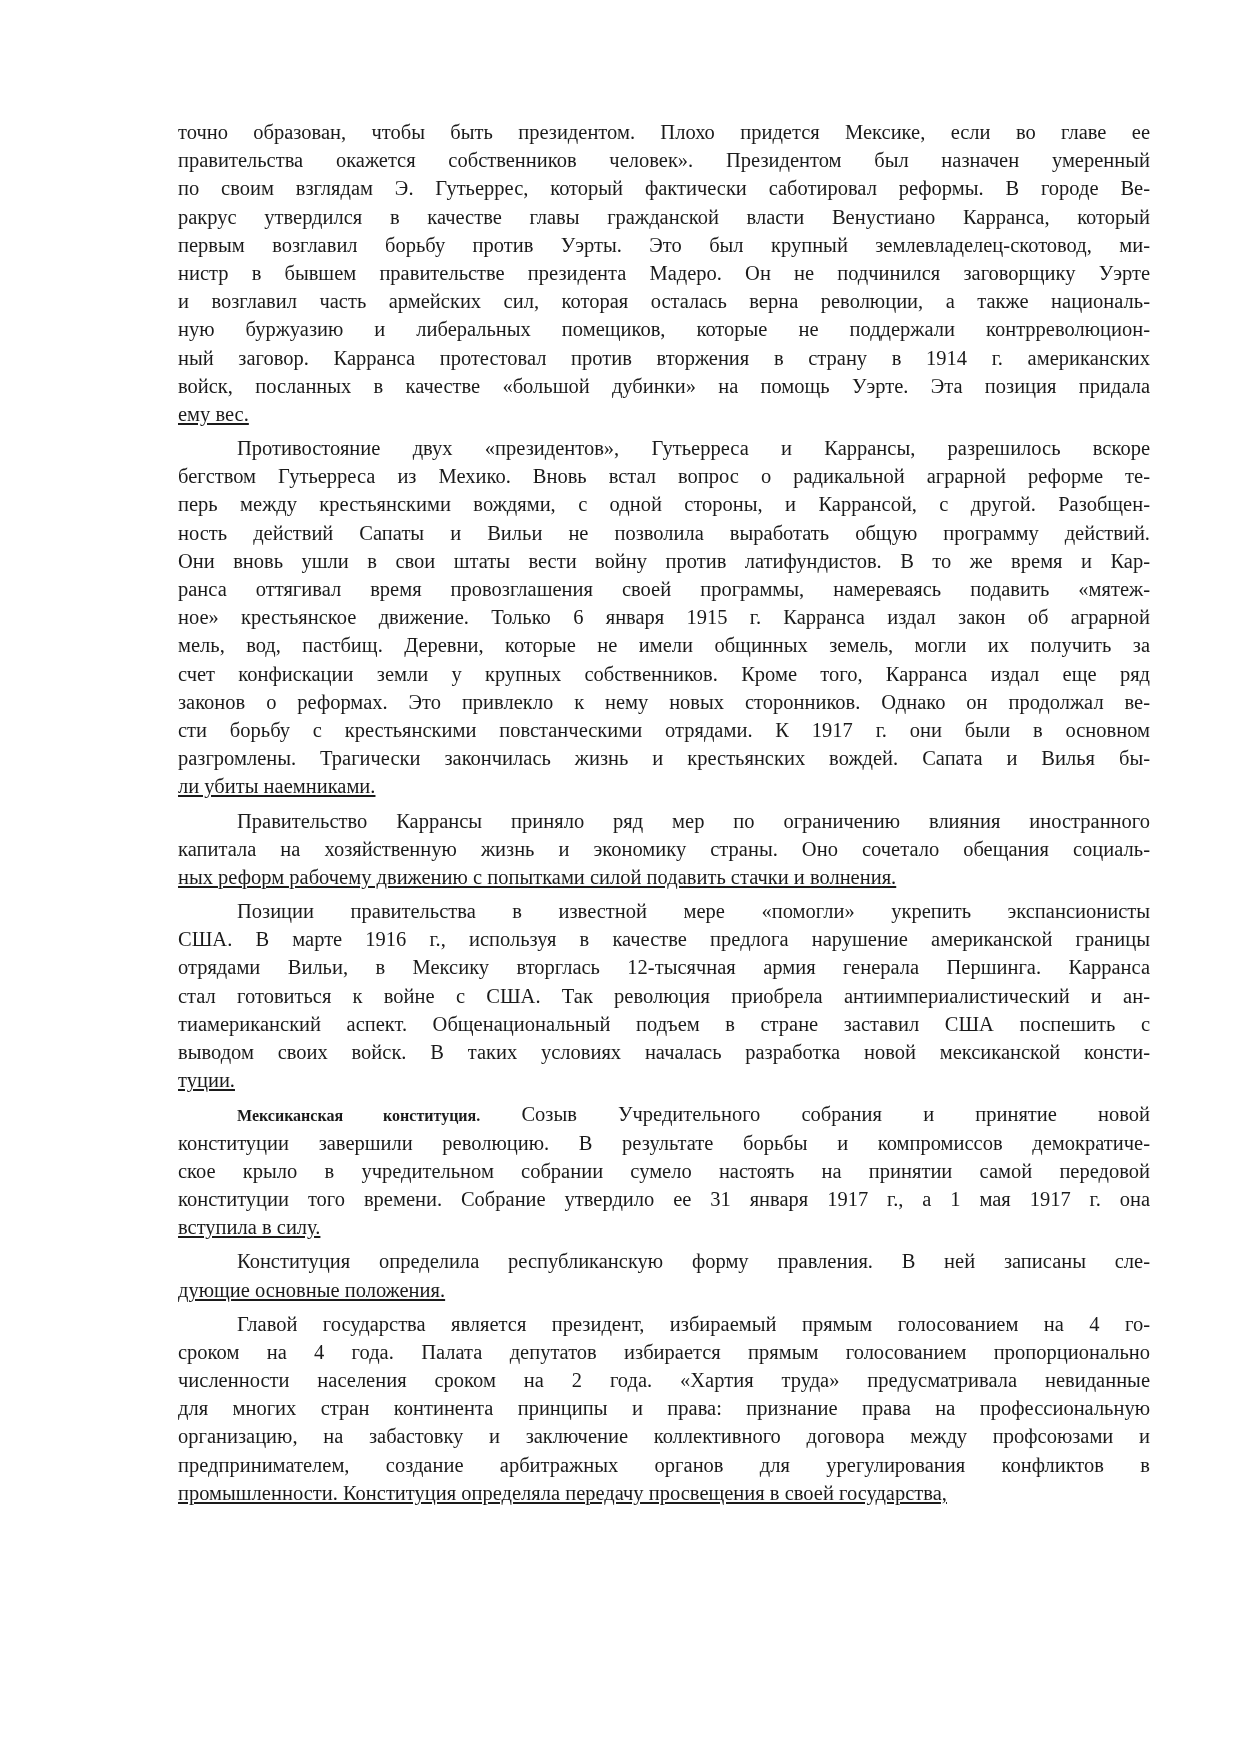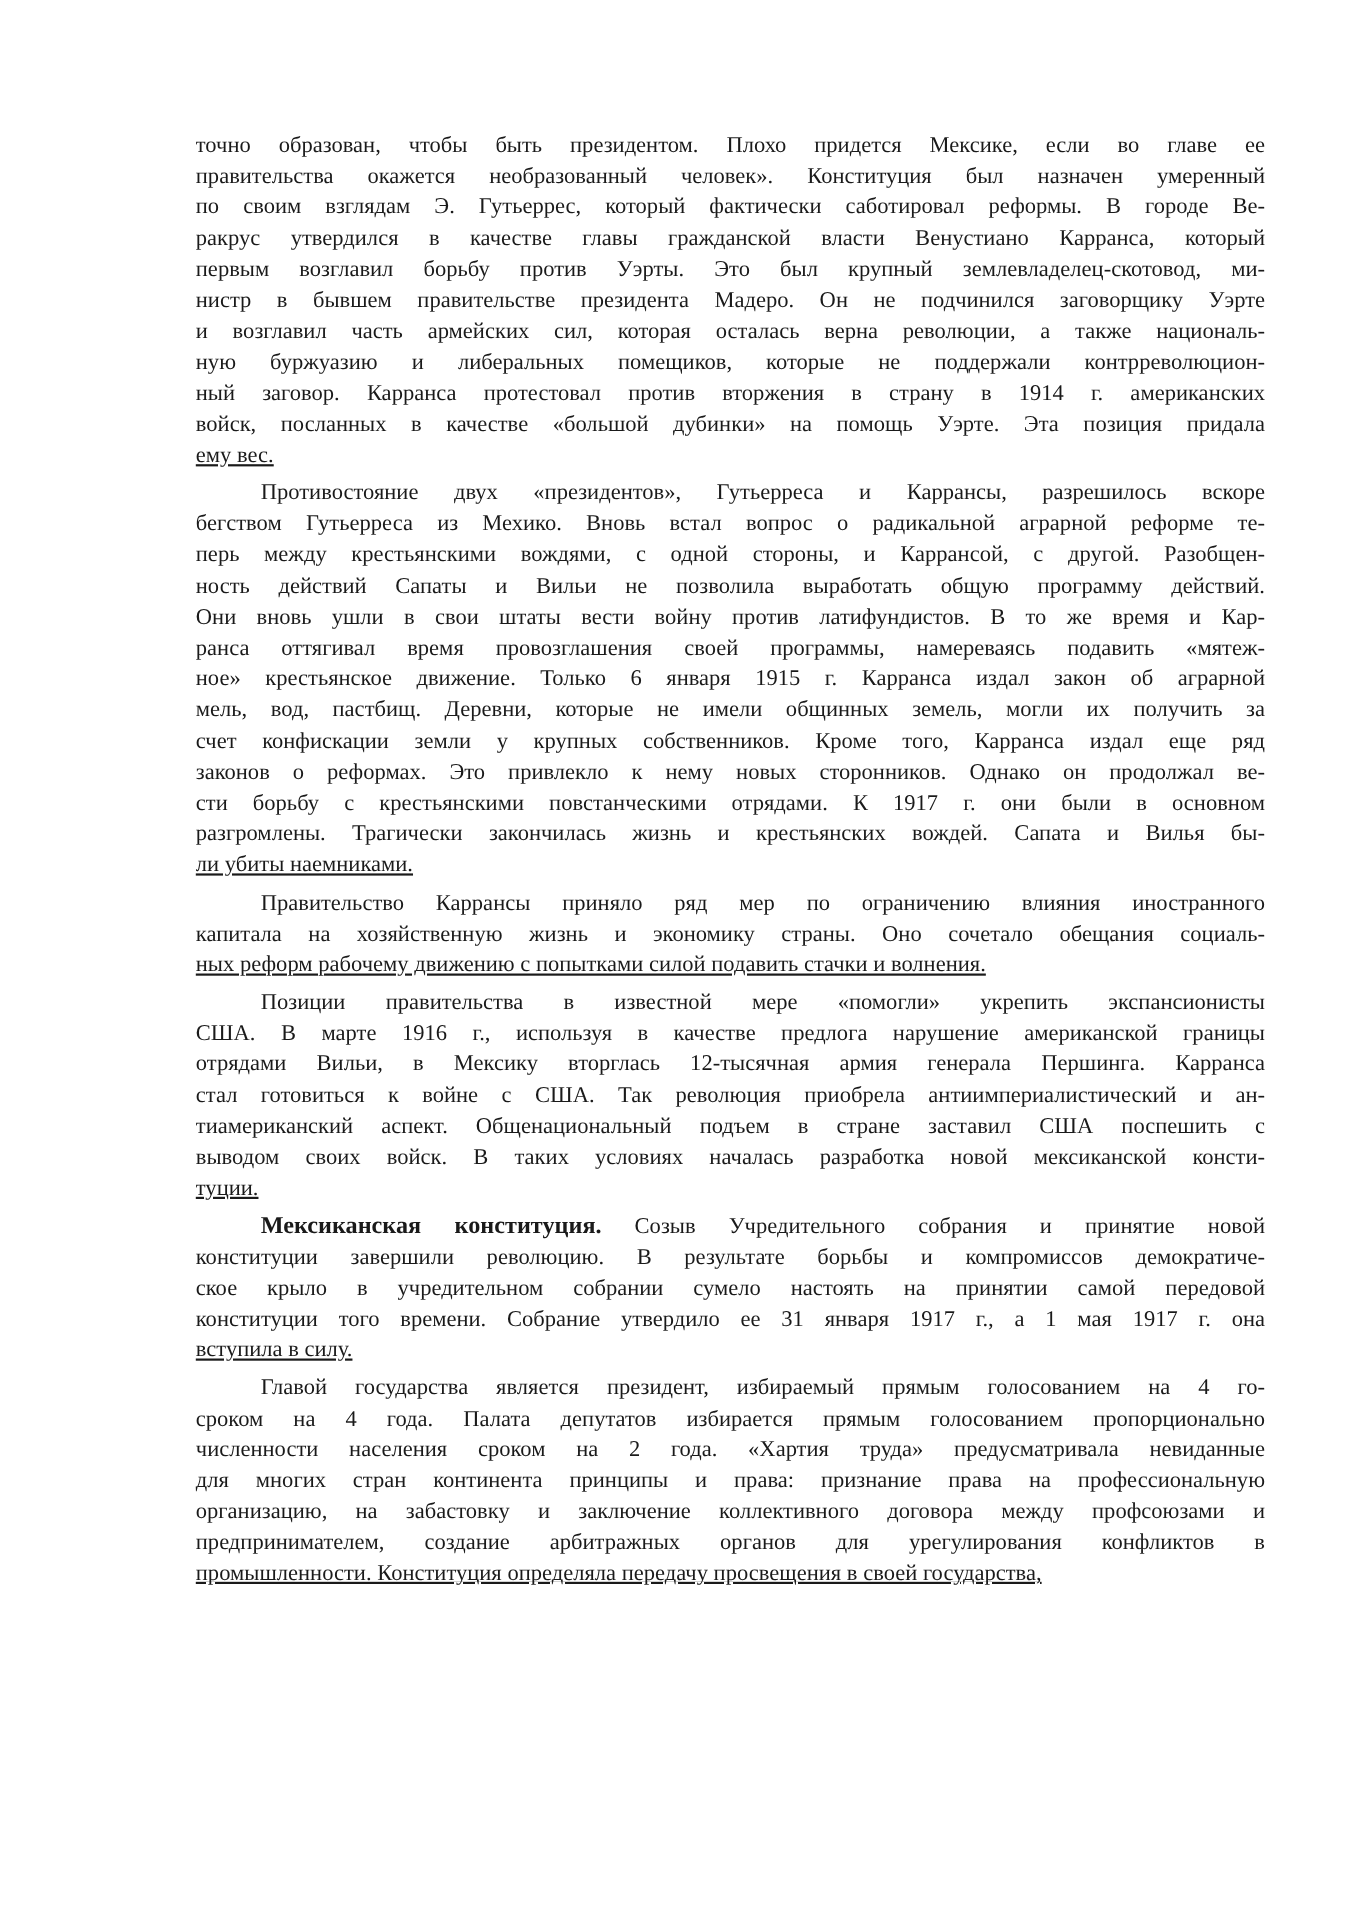--- a/index.html
+++ b/index.html
@@ -6,29 +6,29 @@
   body { width: 1239px; height: 1754px; position: relative; overflow: hidden; }
   .page {
     position: absolute; left: 178px; top: 118px; width: 972px;
     font-family: "Liberation Serif", "DejaVu Serif", serif;
     font-size: 20.5px; color: #1a1a1a;
   }
   .para { margin: 0 0 6px 0; }
   .line { display: block; height: 28.2px; line-height: 28.2px; white-space: nowrap; text-align: justify; text-align-last: justify; }
   .line.last { text-align-last: left; text-decoration: underline; }
   .indent { padding-left: 59px; }
-  .heading { font-weight: bold; font-size: 22px; }
+  .heading { font-weight: bold; font-size: 16px; }
 </style>
 </head>
 <body>
 
 <div class="page" id="page">
     <div class="para">
       <span class="line">точно образован, чтобы быть президентом. Плохо придется Мексике, если во главе ее</span>
-      <span class="line">правительства окажется необразованный человек». Конституция был назначен умеренный</span>
+      <span class="line">правительства окажется собственников человек». Президентом был назначен умеренный</span>
       <span class="line">по своим взглядам Э. Гутьеррес, который фактически саботировал реформы. В городе Ве-</span>
       <span class="line">ракрус утвердился в качестве главы гражданской власти Венустиано Карранса, который</span>
       <span class="line">первым возглавил борьбу против Уэрты. Это был крупный землевладелец-скотовод, ми-</span>
       <span class="line">нистр в бывшем правительстве президента Мадеро. Он не подчинился заговорщику Уэрте</span>
       <span class="line">и возглавил часть армейских сил, которая осталась верна революции, а также националь-</span>
       <span class="line">ную буржуазию и либеральных помещиков, которые не поддержали контрреволюцион-</span>
       <span class="line">ный заговор. Карранса протестовал против вторжения в страну в 1914 г. американских</span>
       <span class="line">войск, посланных в качестве «большой дубинки» на помощь Уэрте. Эта позиция придала</span>
       <span class="line last">ему вес.</span>
     </div>
@@ -62,20 +62,24 @@
       <span class="line last">туции.</span>
     </div>
     <div class="para">
       <span class="line indent"><span class="heading">Мексиканская конституция.</span><span> Созыв Учредительного собрания и принятие новой</span></span>
       <span class="line">конституции завершили революцию. В результате борьбы и компромиссов демократиче-</span>
       <span class="line">ское крыло в учредительном собрании сумело настоять на принятии самой передовой</span>
       <span class="line">конституции того времени. Собрание утвердило ее 31 января 1917 г., а 1 мая 1917 г. она</span>
       <span class="line last">вступила в силу.</span>
     </div>
     <div class="para">
+      <span class="line indent">Конституция определила республиканскую форму правления. В ней записаны сле-</span>
+      <span class="line last">дующие основные положения.</span>
+    </div>
+    <div class="para">
       <span class="line indent">Главой государства является президент, избираемый прямым голосованием на 4 го-</span>
       <span class="line">сроком на 4 года. Палата депутатов избирается прямым голосованием пропорционально</span>
       <span class="line">численности населения сроком на 2 года. «Хартия труда» предусматривала невиданные</span>
       <span class="line">для многих стран континента принципы и права: признание права на профессиональную</span>
       <span class="line">организацию, на забастовку и заключение коллективного договора между профсоюзами и</span>
       <span class="line">предпринимателем, создание арбитражных органов для урегулирования конфликтов в</span>
       <span class="line last">промышленности. Конституция определяла передачу просвещения в своей государства,</span>
     </div>
   </div>
 

